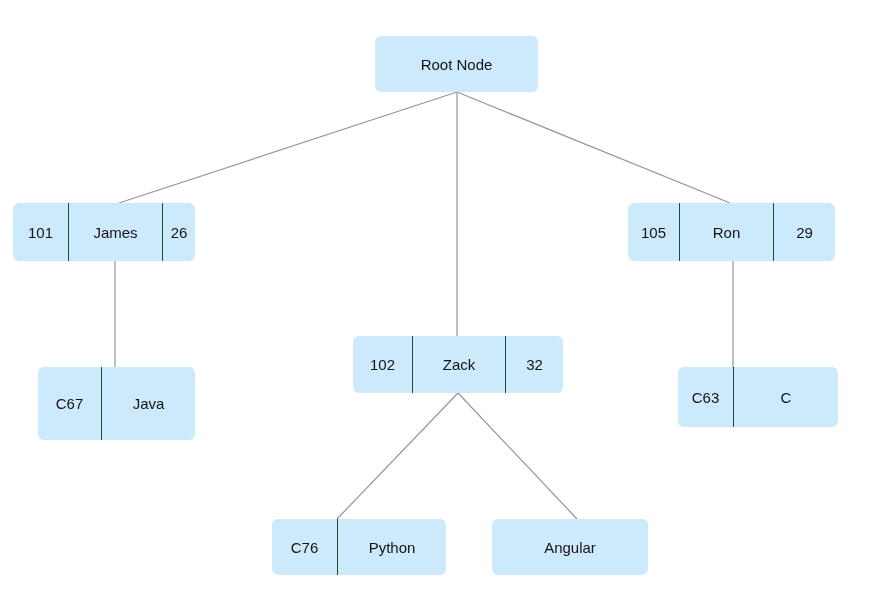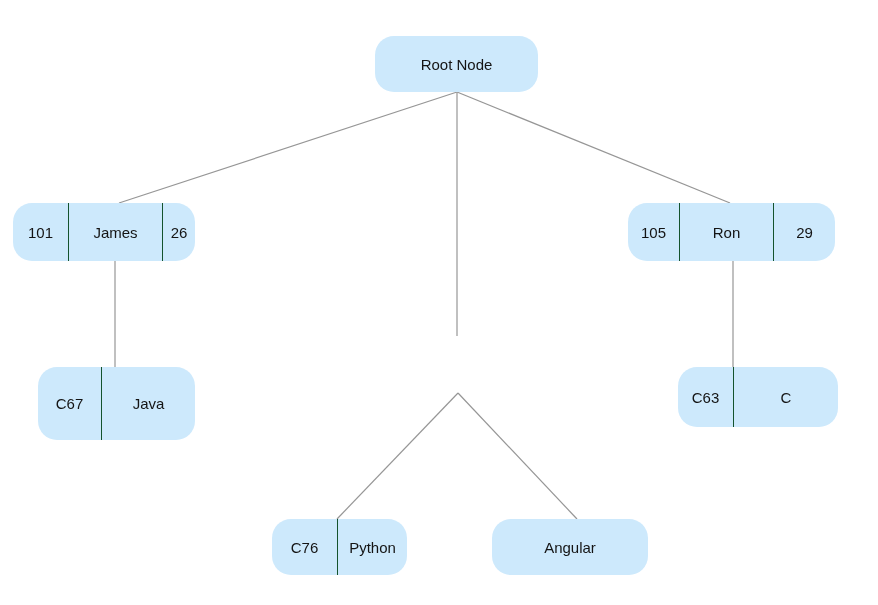--- a/index.html
+++ b/index.html
@@ -21,21 +21,21 @@
     left: 0;
     top: 0;
     width: 878px;
     height: 605px;
   }
   .node {
     position: absolute;
     display: flex;
     align-items: stretch;
     background: #cde9fc;
-    border-radius: 19px;
+    border-radius: 6px;
     color: #141414;
     font-size: 15px;
     box-sizing: border-box;
   }
   .node .cell {
     display: flex;
     align-items: center;
     justify-content: center;
     box-sizing: border-box;
     white-space: nowrap;
@@ -67,33 +67,38 @@
   <div class="node" style="left:375px; top:36px; width:163px; height:56px;">
     <span class="cell">Root Node</span>
   </div>
 
   <div class="node" style="left:13px; top:203px; width:182px; height:58px;">
     <span class="cell" style="width:55px;">101</span>
     <span class="cell" style="width:94px;">James</span>
     <span class="cell">26</span>
   </div>
 
+  <div class="node" style="left:353px; top:336px; width:210px; height:57px;">
+    <span class="cell" style="width:59px;">102</span>
+    <span class="cell" style="width:93px;">Zack</span>
+    <span class="cell">32</span>
+  </div>
 
   <div class="node" style="left:628px; top:203px; width:207px; height:58px;">
     <span class="cell" style="width:51px;">105</span>
     <span class="cell" style="width:94px;">Ron</span>
     <span class="cell">29</span>
   </div>
 
   <div class="node" style="left:38px; top:367px; width:157px; height:73px;">
     <span class="cell" style="width:63px;">C67</span>
     <span class="cell">Java</span>
   </div>
 
-  <div class="node" style="left:272px; top:519px; width:135px; height:56px;">
+  <div class="node" style="left:272px; top:519px; width:174px; height:56px;">
     <span class="cell" style="width:65px;">C76</span>
     <span class="cell">Python</span>
   </div>
 
   <div class="node" style="left:492px; top:519px; width:156px; height:56px;">
     <span class="cell">Angular</span>
   </div>
 
   <div class="node" style="left:678px; top:367px; width:160px; height:60px;">
     <span class="cell" style="width:55px;">C63</span>

